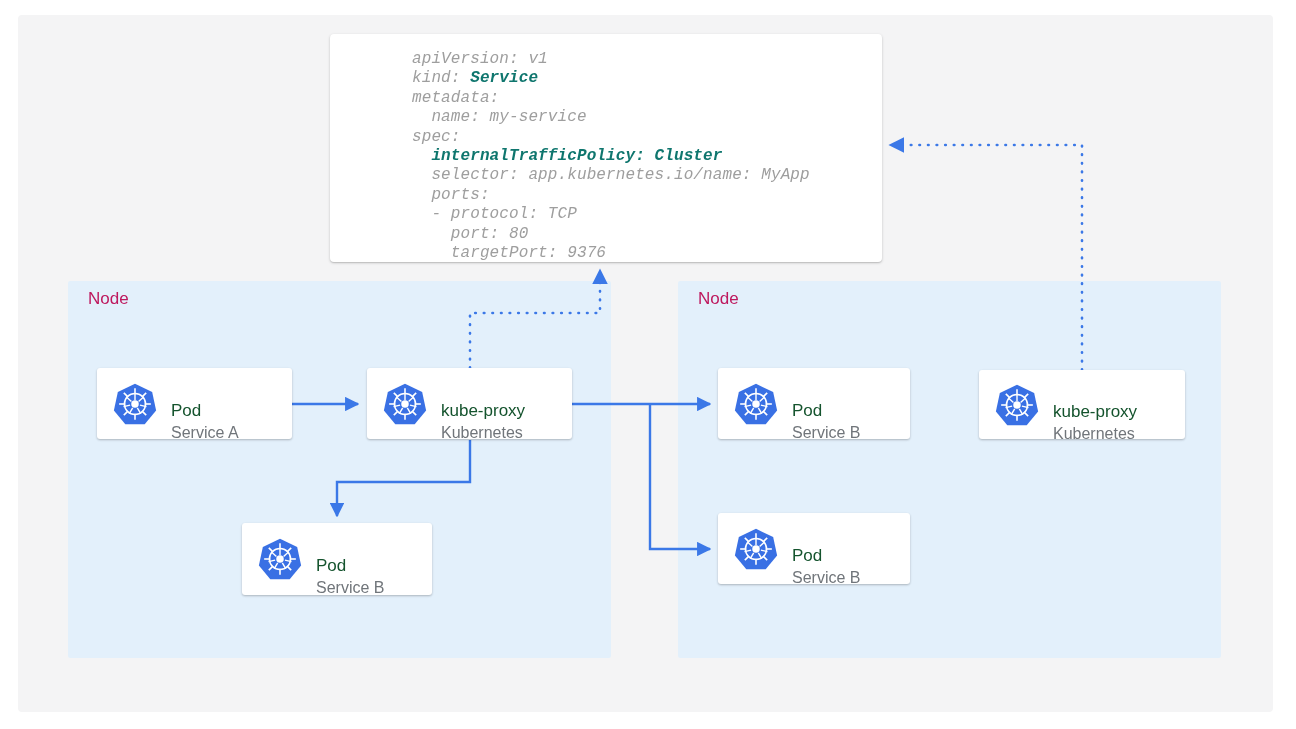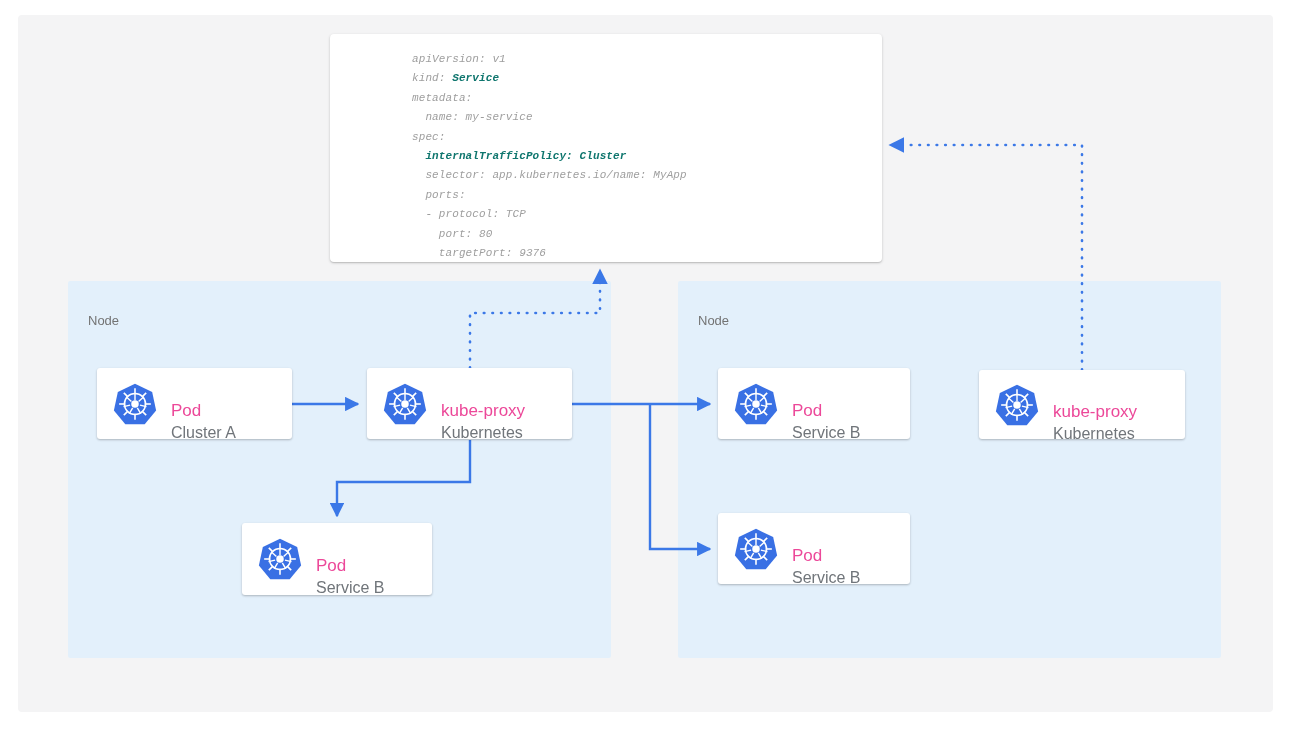--- a/index.html
+++ b/index.html
@@ -39,43 +39,43 @@
     border-radius: 4px;
     box-shadow: 0 1px 3px rgba(0,0,0,0.18), 0 1px 1px rgba(0,0,0,0.10);
     overflow: hidden;
   }
   #yaml-code {
     position: absolute;
     left: 82px;
     top: 16px;
     font-family: "Liberation Mono", "DejaVu Sans Mono", monospace;
     font-style: italic;
-    font-size: 11px;
+    font-size: 16px;
     line-height: 19.4px;
     color: #9e9e9e;
     white-space: pre;
     letter-spacing: 0.1px;
   }
   #yaml-code .yline { display: block; white-space: pre; }
   #yaml-code .bold { font-weight: bold; color: #0f766e; }
 
   
   .node-box {
     position: absolute;
     background: #e3f0fb;
     border-radius: 2px;
   }
   #node-left  { left: 68px;  top: 281px; width: 543px; height: 377px; }
   #node-right { left: 678px; top: 281px; width: 543px; height: 377px; }
   .node-label {
     position: absolute;
     left: 20px;
-    top: 32px;
-    font-size: 13px;
-    color: #737373;
+    top: 8px;
+    font-size: 17px;
+    color: #be185d;
     font-family: "Liberation Sans", sans-serif;
   }
 
   
   .card {
     position: absolute;
     background: #ffffff;
     border-radius: 3px;
     box-shadow: 0 1px 2px rgba(0,0,0,0.16), 0 1px 3px rgba(0,0,0,0.10);
     display: flex;
@@ -90,21 +90,21 @@
     height: 44px;
     display: block;
   }
   .card .card-text {
     display: flex;
     flex-direction: column;
     justify-content: center;
   }
   .card .card-title {
     font-size: 17px;
-    color: #ec4899;
+    color: #14532d;
     line-height: 22px;
     white-space: nowrap;
     margin-top: 36px;
   }
   .card .card-sub {
     font-size: 16px;
     color: #70757a;
     line-height: 22px;
     white-space: nowrap;
   }
@@ -188,21 +188,21 @@
         <line x1="58.2" y1="44.3" x2="70" y2="33.5"></line>
         <line x1="61.2" y1="52.6" x2="76" y2="56"></line>
         <line x1="55.3" y1="58.6" x2="63" y2="72"></line>
         <line x1="44.7" y1="58.6" x2="37" y2="72"></line>
         <line x1="38.8" y1="52.6" x2="24" y2="56"></line>
         <line x1="41.8" y1="44.3" x2="30" y2="33.5"></line>
       </g>
     </svg>
     <div class="card-text">
       <span class="card-title">Pod</span>
-      <span class="card-sub">Cluster A</span>
+      <span class="card-sub">Service A</span>
     </div>
   </div>
 
   <div class="card" id="card-kube-proxy-left">
     <svg class="k8s-icon" viewBox="0 0 100 100" xmlns="http://www.w3.org/2000/svg">
       <polygon points="50,4 89,23 98,65 72,96 28,96 2,65 11,23" fill="#3970e4"></polygon>
       <g fill="none" stroke="#ffffff" stroke-width="3.6">
         <circle cx="50" cy="50" r="24"></circle>
         <circle cx="50" cy="50" r="8.5" fill="#ffffff" stroke="none"></circle>
         <line x1="50" y1="14" x2="50" y2="28"></line>

